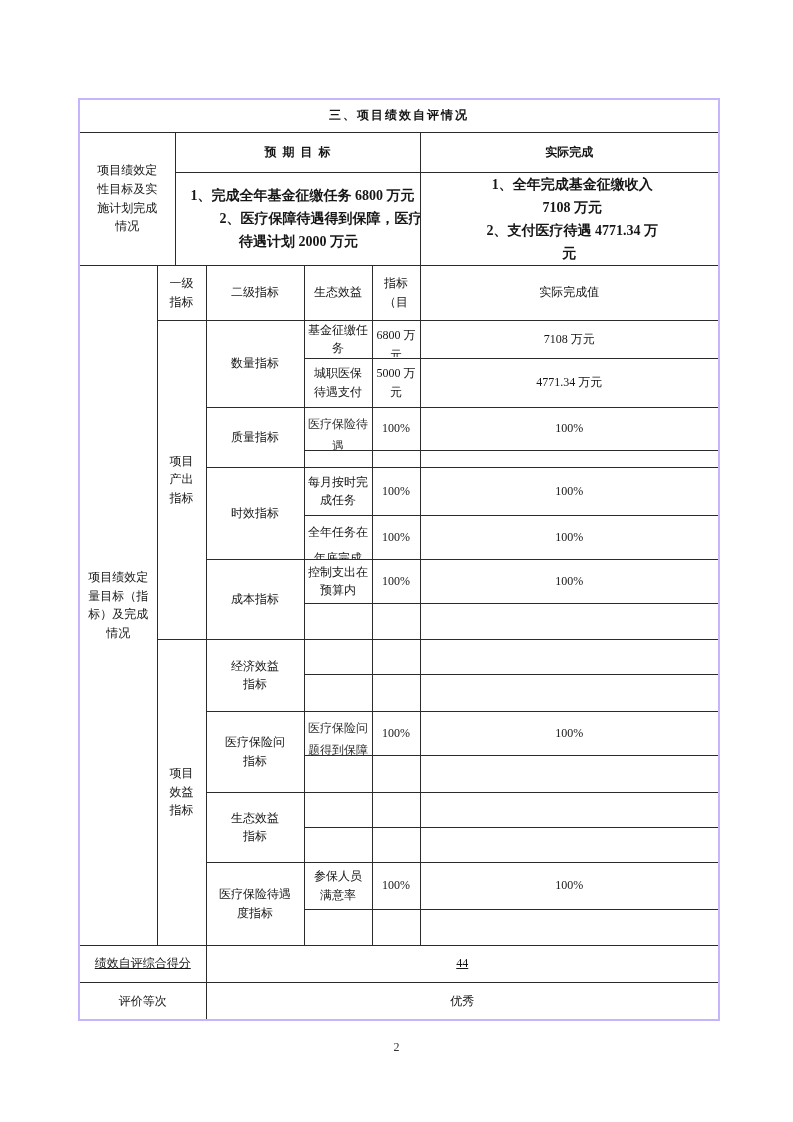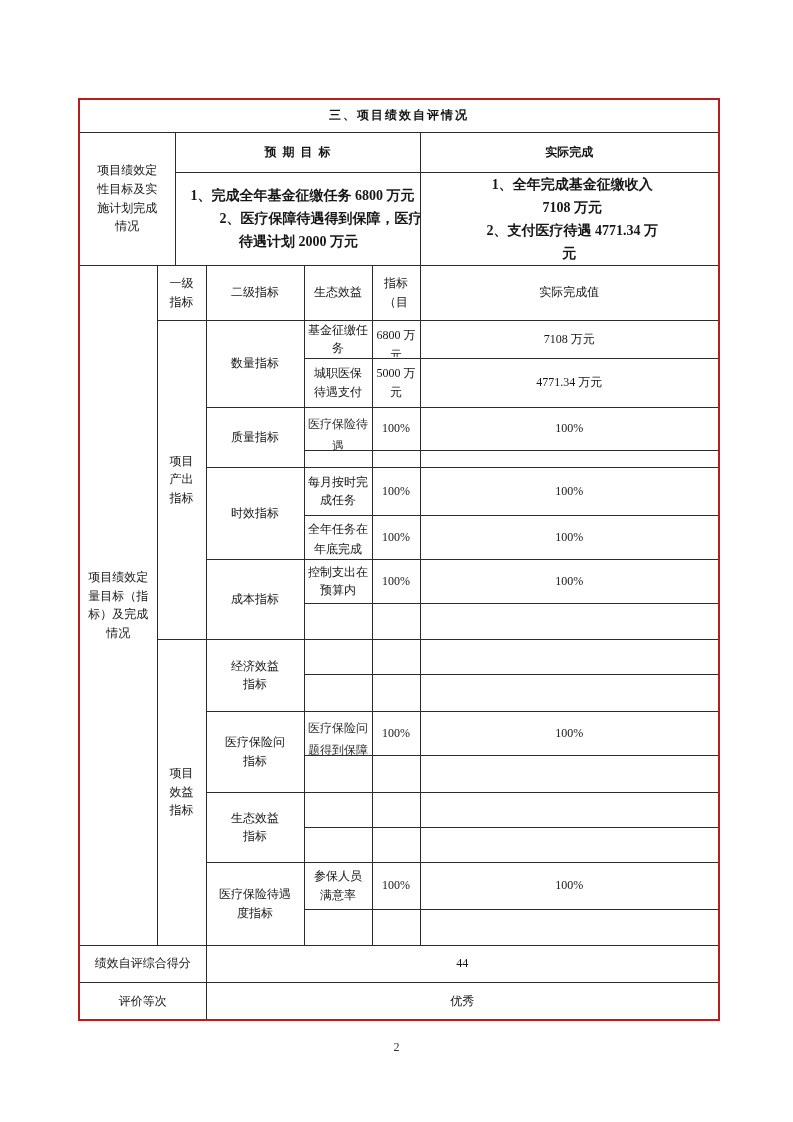--- a/index.html
+++ b/index.html
@@ -11,39 +11,39 @@
   }
   table.main {
     position:absolute; left:78px; top:98px; width:640px;
     border-collapse:collapse; table-layout:fixed;
   }
   table.main td {
     border:1px solid #2b2b2b; padding:0; text-align:center;
     vertical-align:middle; font-size:12px; line-height:1.55;
     overflow:hidden; color:#161616;
   }
-  table.main { border:2px solid #b91c1c; }
+  table.main { border:2px solid #c4b5fd; }
   .pre { white-space:pre-line; }
   .sp  { white-space:pre; }
   .bold { font-weight:bold; }
   .fs14 { font-size:14px; }
   .fs13 { font-size:13px; }
   .small { font-size:12px; line-height:22px; color:#2e2e2e; }
   .title-cell { font-size:14px; font-weight:bold; letter-spacing:2px; }
   .label-col { font-size:13px; line-height:26px; }
   .goal-cell { text-align:left; vertical-align:middle; }
   .goal-cell .ln { white-space:nowrap; font-weight:bold; font-size:14px; line-height:23px; }
   .ind10 { margin-left:10px; }
   .ind44 { margin-left:44px; }
   .ind2  { margin-left:2px; }
   .ind6  { margin-left:6px; }
   .ctr   { text-align:center; }
   .clip  { overflow:hidden; display:block; }
   .leftval { text-align:left; padding-left:8px; font-size:13px; }
-  .thick-top td { border-top:2px solid #2b2b2b; }
+  .thick-top td { border-top:2px solid #2b2b2b;text-decoration:underline; }
   .lh20 { line-height:20px; }
   .pageno {
     position:absolute; left:0; top:1040px; width:100%;
     text-align:center; font-size:12px; color:#333;
   }
 </style>
 </head>
 <body>
 
 <div class="page">
@@ -140,21 +140,21 @@
     <tr style="height:48px">
       <td rowspan="2" class="fs13">时效指标</td>
       <td class="pre">每月按时完
 成任务</td>
       <td>100%</td>
       <td>100%</td>
     </tr>
 
     <tr style="height:43px">
       <td>
-        <div class="pre clip" style="height:43px;padding-top:3px;line-height:20px">全年任务在
+        <div class="pre clip" style="height:43px;padding-top:3px;line-height:26px">全年任务在
 年底完成</div>
       </td>
       <td>100%</td>
       <td>100%</td>
     </tr>
 
     <tr style="height:44px">
       <td rowspan="2" class="fs13">成本指标</td>
       <td class="pre">控制支出在
 预算内</td>

